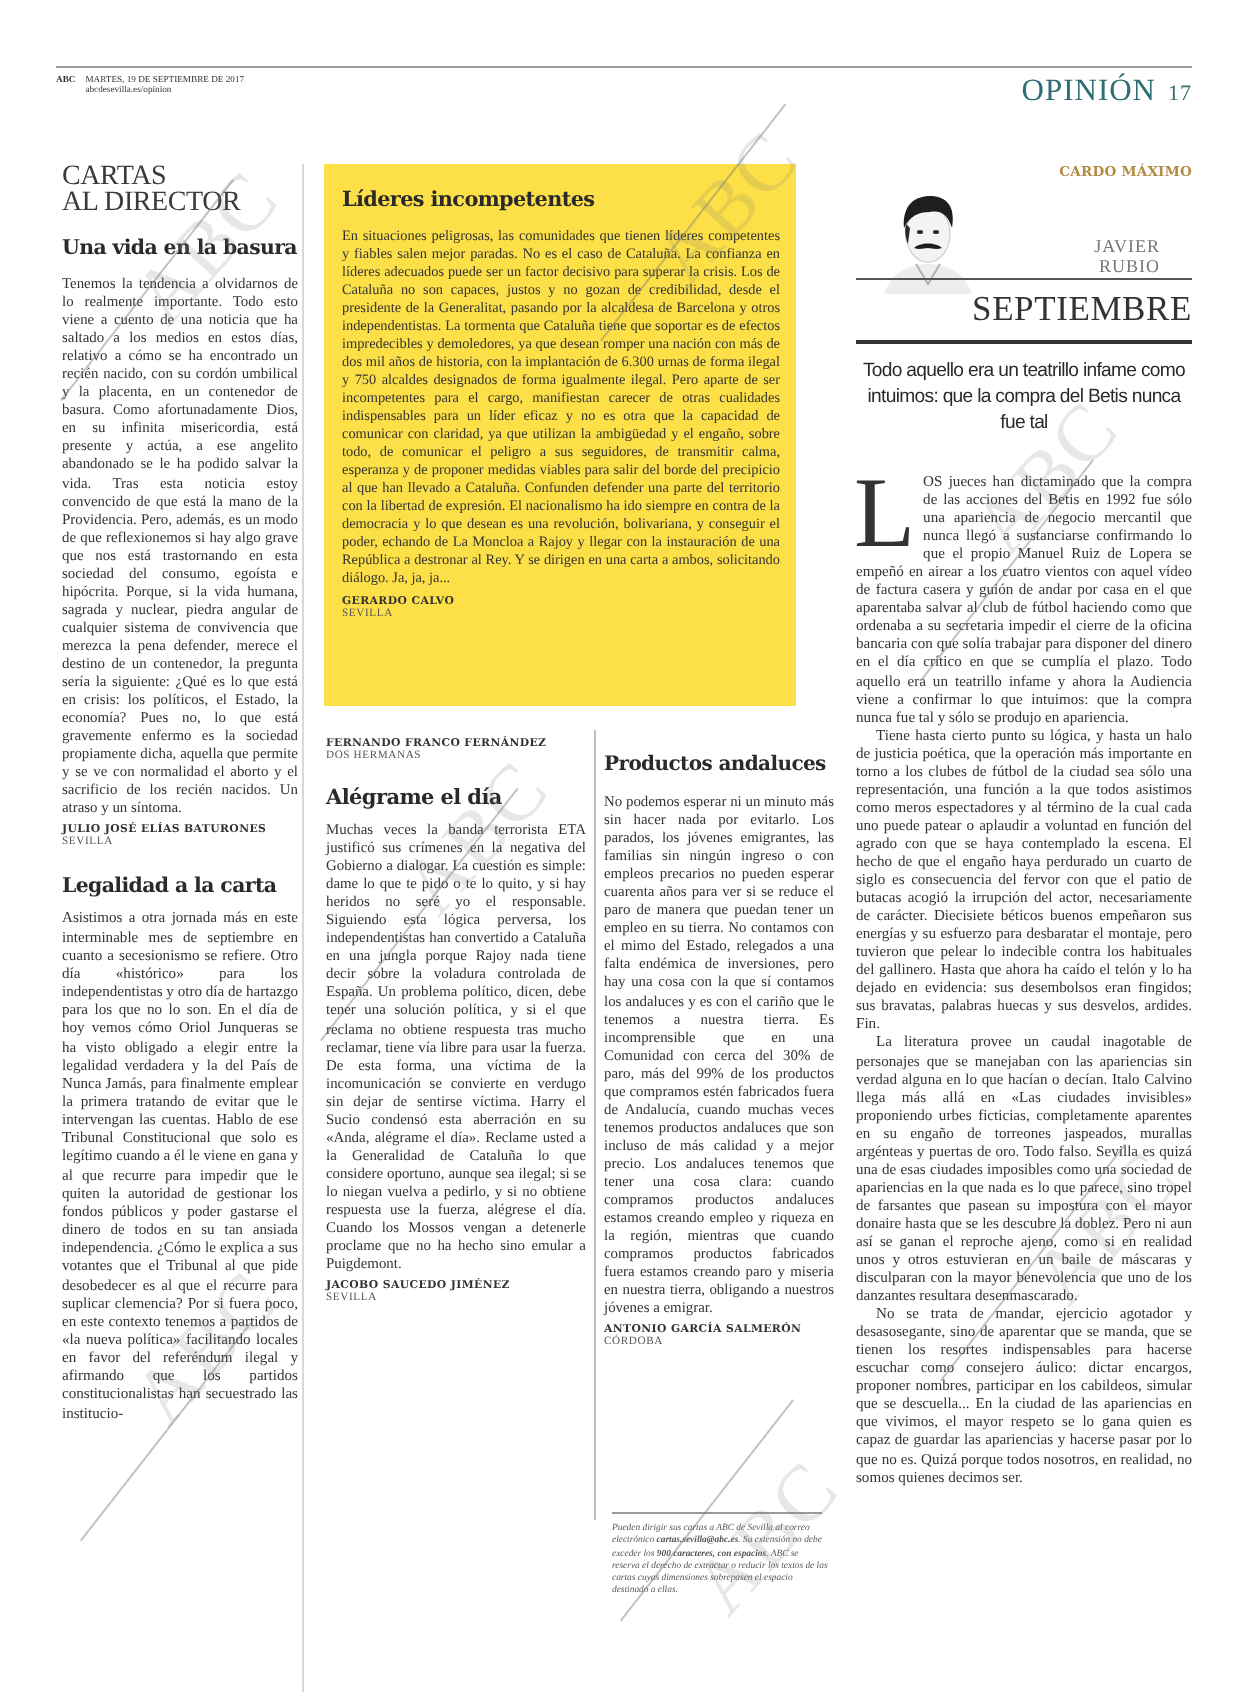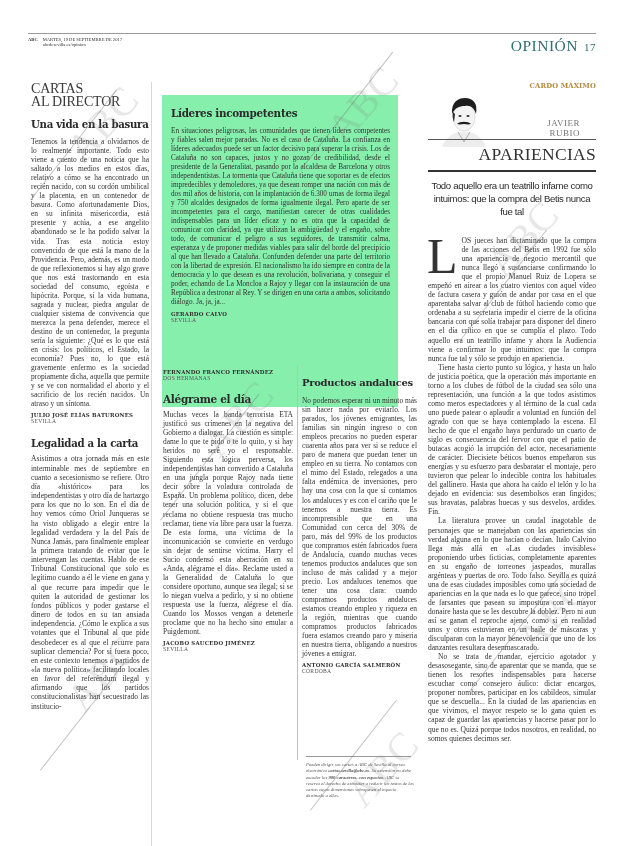--- a/index.html
+++ b/index.html
@@ -17,21 +17,21 @@
 
   
   .col1 { position: absolute; left: 31px; top: 82px; width: 118px; }
   .col1-rule { position: absolute; left: 151px; top: 82px; width: 1px; height: 765px; background: #d8d8d8; }
   .section-title { font-family: "Liberation Serif", serif; font-size: 14px; line-height: 13px; color: #3a3a3a; letter-spacing: -0.2px; }
   .letter-title { font-family: "DejaVu Serif", serif; font-weight: bold; font-size: 10.2px; line-height: 12px; color: #2a2a2a; letter-spacing: -0.3px; }
   .sig-name { font-family: "DejaVu Serif", serif; font-size: 5.4px; font-weight: bold; letter-spacing: 0.2px; color: #333; margin-top: 4px; }
   .sig-city { font-family: "Liberation Serif", serif; font-size: 5.6px; letter-spacing: 0.3px; color: #555; }
 
   
-  .box { position: absolute; left: 162px; top: 95px; width: 236px; height: 312px; background: #86efac; padding: 12px 8px 0 9px; }
+  .box { position: absolute; left: 162px; top: 82px; width: 236px; height: 271px; background: #fde047; padding: 12px 8px 0 9px; }
   .box .letter-title { font-size: 10.4px; margin-bottom: 8px; }
 
   
   .col2 { position: absolute; left: 163px; top: 365px; width: 130px; }
   .col3-rule { position: absolute; left: 297px; top: 365px; width: 1px; height: 395px; background: #bdbdbd; }
   .col3 { position: absolute; left: 302px; top: 365px; width: 115px; margin-top: 12px; }
   .col3 .letter-title { font-size: 10px; }
   .footnote-rule { position: absolute; left: 306px; top: 756px; width: 105px; height: 1px; background: #999; }
   .footnote { position: absolute; left: 306px; top: 762px; width: 108px; font-family: "Liberation Serif", serif; font-style: italic; font-size: 4.7px; line-height: 6.3px; color: #555; }
   .footnote b { font-style: italic; font-weight: bold; }
@@ -125,21 +125,21 @@
     <path d="M15 20 C14 24 15 28 16 30 L17 22 Z" fill="#2a2a2a"></path>
     <ellipse cx="22" cy="24" rx="1.6" ry="1" fill="#333"></ellipse>
     <ellipse cx="30" cy="24" rx="1.6" ry="1" fill="#333"></ellipse>
     <path d="M19 32 C22 29 30 29 33 32 C30 33 28 32 26 32 C24 32 22 33 19 32 Z" fill="#1e1e1e"></path>
   </svg>
   <div class="author">
     <div>JAVIER</div>
     <div>RUBIO</div>
   </div>
   <div class="rule-thin" style="top:57px; background:#555;"></div>
-  <div class="headline">APARIENCIAS</div>
+  <div class="headline">SEPTIEMBRE</div>
   <div class="rule-thin" style="top:88px; height:1.5px; background:#333;"></div>
   <div class="subhead">Todo aquello era un teatrillo infame como intuimos: que la compra del Betis nunca fue tal</div>
   <div class="article">
     <p class="first"><span class="dropcap">L</span><span>OS jueces han dictaminado que la compra de las acciones del Betis en 1992 fue sólo una apariencia de negocio mercantil que nunca llegó a sustanciarse confirmando lo que el propio Manuel Ruiz de Lopera se empeñó en airear a los cuatro vientos con aquel vídeo de factura casera y guión de andar por casa en el que aparentaba salvar al club de fútbol haciendo como que ordenaba a su secretaria impedir el cierre de la oficina bancaria con que solía trabajar para disponer del dinero en el día crítico en que se cumplía el plazo. Todo aquello era un teatrillo infame y ahora la Audiencia viene a confirmar lo que intuimos: que la compra nunca fue tal y sólo se produjo en apariencia.</span></p>
     <p>Tiene hasta cierto punto su lógica, y hasta un halo de justicia poética, que la operación más importante en torno a los clubes de fútbol de la ciudad sea sólo una representación, una función a la que todos asistimos como meros espectadores y al término de la cual cada uno puede patear o aplaudir a voluntad en función del agrado con que se haya contemplado la escena. El hecho de que el engaño haya perdurado un cuarto de siglo es consecuencia del fervor con que el patio de butacas acogió la irrupción del actor, necesariamente de carácter. Diecisiete béticos buenos empeñaron sus energías y su esfuerzo para desbaratar el montaje, pero tuvieron que pelear lo indecible contra los habituales del gallinero. Hasta que ahora ha caído el telón y lo ha dejado en evidencia: sus desembolsos eran fingidos; sus bravatas, palabras huecas y sus desvelos, ardides. Fin.</p>
     <p>La literatura provee un caudal inagotable de personajes que se manejaban con las apariencias sin verdad alguna en lo que hacían o decían. Italo Calvino llega más allá en «Las ciudades invisibles» proponiendo urbes ficticias, completamente aparentes en su engaño de torreones jaspeados, murallas argénteas y puertas de oro. Todo falso. Sevilla es quizá una de esas ciudades imposibles como una sociedad de apariencias en la que nada es lo que parece, sino tropel de farsantes que pasean su impostura con el mayor donaire hasta que se les descubre la doblez. Pero ni aun así se ganan el reproche ajeno, como si en realidad unos y otros estuvieran en un baile de máscaras y disculparan con la mayor benevolencia que uno de los danzantes resultara desenmascarado.</p>
     <p>No se trata de mandar, ejercicio agotador y desasosegante, sino de aparentar que se manda, que se tienen los resortes indispensables para hacerse escuchar como consejero áulico: dictar encargos, proponer nombres, participar en los cabildeos, simular que se descuella... En la ciudad de las apariencias en que vivimos, el mayor respeto se lo gana quien es capaz de guardar las apariencias y hacerse pasar por lo que no es. Quizá porque todos nosotros, en realidad, no somos quienes decimos ser.</p>
   </div>
 </div>
 

